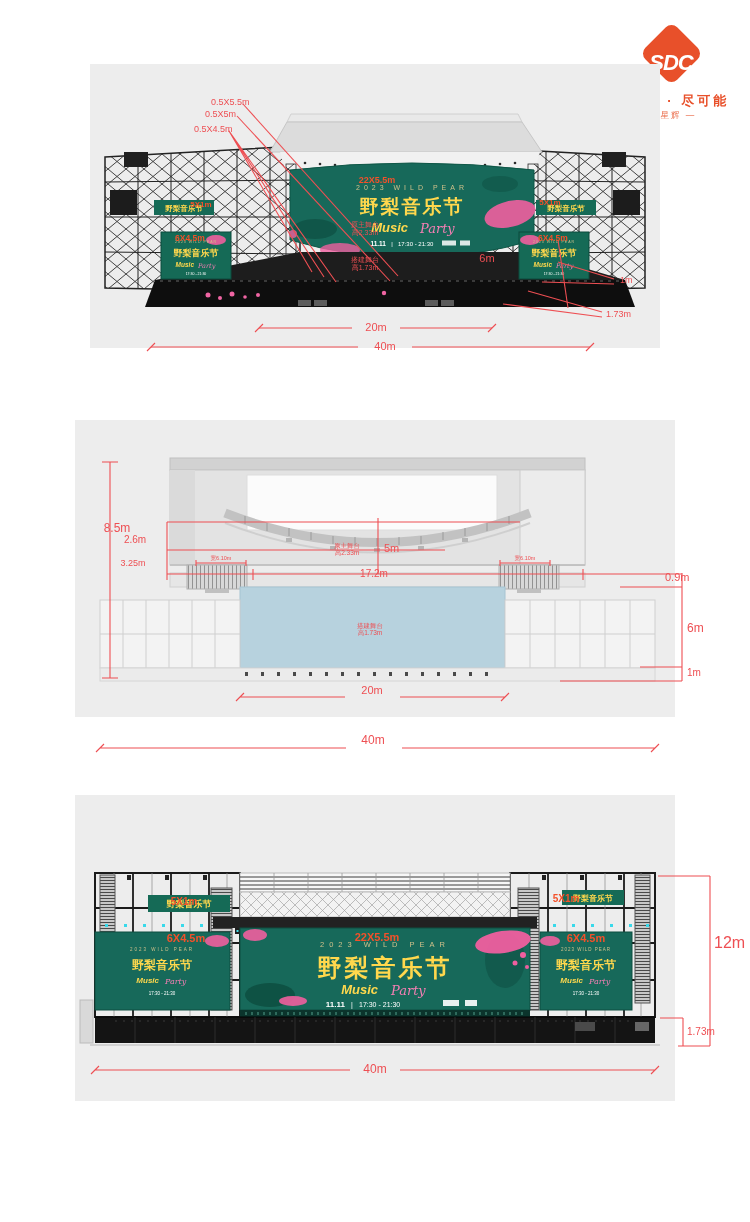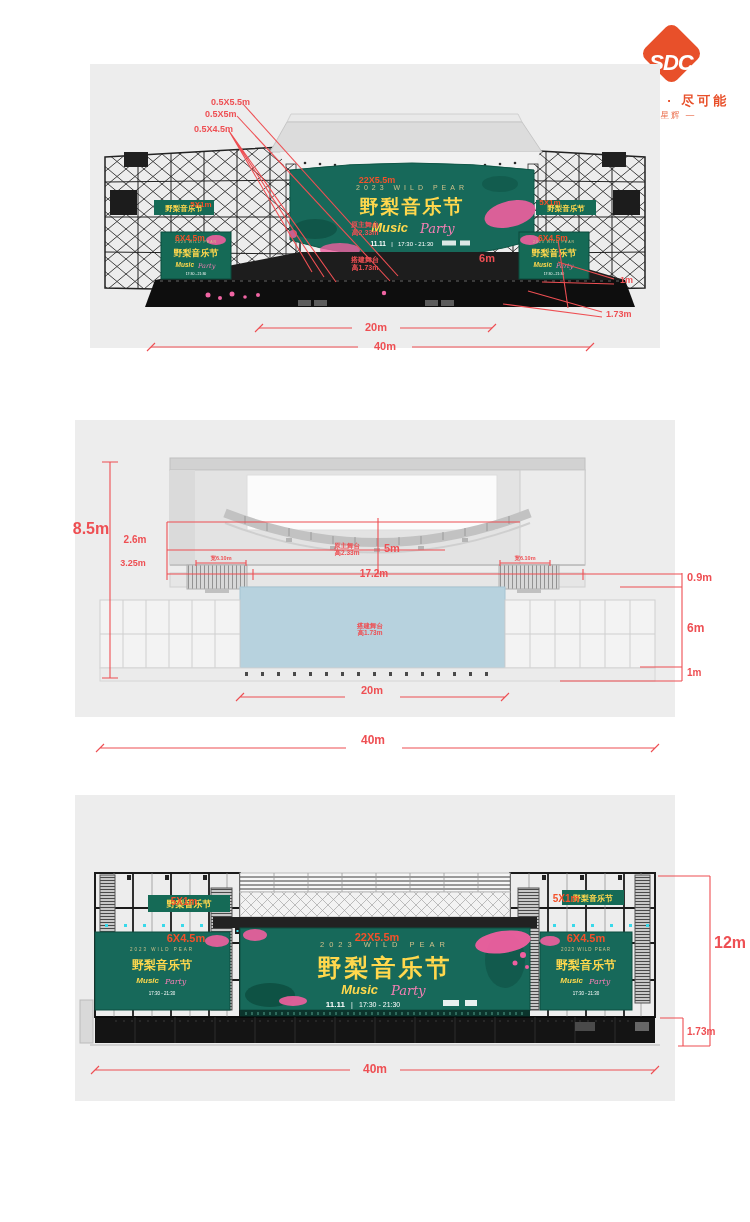--- a/index.html
+++ b/index.html
@@ -2,21 +2,21 @@
 <html><head>
 <meta charset="utf-8">
 <style>
   html,body{margin:0;padding:0;background:#fff;}
   #page{position:relative;width:750px;height:1222px;background:#ffffff;overflow:hidden;
         font-family:"Liberation Sans",sans-serif;}
   .panel{position:absolute;background:#ededed;}
   .panel svg{position:absolute;left:0;top:0;}
   #dims{position:absolute;left:0;top:0;pointer-events:none;}
   .lbl{position:absolute;color:#ee4f53;white-space:nowrap;transform:translate(-50%,-50%);
-       font-size:9px;line-height:1.1;text-align:center;font-weight:bold;}
+       font-size:9px;line-height:1.1;text-align:center;}
   .la{transform:translate(0,-50%);text-align:left;}
   .orange{color:#f3512a;font-weight:bold;}
   .two{line-height:1.15;}
   
   .diamond{position:absolute;left:649px;top:31px;width:45px;height:45px;background:#e8502a;
            border-radius:8px;transform:rotate(45deg);}
   .logo-text{position:absolute;left:611px;top:38px;width:120px;text-align:center;color:#fff;
              font-weight:bold;font-style:italic;font-size:22px;letter-spacing:-1px;margin-top:12px;}
   .tagline{position:absolute;left:591px;top:92px;width:160px;text-align:center;color:#e8502a;
            font-weight:bold;font-size:13px;letter-spacing:3px;}
@@ -499,30 +499,30 @@
     <div class="lbl two" style="left:365px;top:264px;font-size:7px;">
       <div>搭建舞台</div>
       <div>高1.73m</div>
     </div>
     <div class="lbl" style="left:487px;top:258px;font-size:11px;">6m</div>
     <div class="lbl" style="left:376px;top:327px;font-size:11px;">20m</div>
     <div class="lbl" style="left:385px;top:346px;font-size:11px;">40m</div>
     <div class="lbl la" style="left:620px;top:281px;">1m</div>
     <div class="lbl la" style="left:606px;top:315px;">1.73m</div>
 
-    <div class="lbl" style="left:91px;top:529px;font-size:16px;">8.5m</div>
+    <div class="lbl" style="left:117px;top:529px;font-size:12px;">8.5m</div>
     <div class="lbl" style="left:135px;top:539px;font-size:10px;">2.6m</div>
     <div class="lbl" style="left:133px;top:564px;font-size:9px;">3.25m</div>
     <div class="lbl two" style="left:347px;top:549px;font-size:6.5px;">
       <div>原主舞台</div>
       <div>高2.33m</div>
     </div>
     <div class="lbl la" style="left:384px;top:548px;font-size:11px;text-align:center;">5m</div>
     <div class="lbl" style="left:358px;top:573px;font-size:10px;margin-left:16px;">17.2m</div>
-    <div class="lbl la" style="left:687px;top:577px;font-size:11px;">0.9m</div>
+    <div class="lbl la" style="left:665px;top:577px;font-size:11px;">0.9m</div>
     <div class="lbl la" style="left:687px;top:629px;font-size:12px;">6m</div>
     <div class="lbl la" style="left:687px;top:672px;font-size:10px;">1m</div>
     <div class="lbl two" style="left:370px;top:629px;font-size:6.5px;">
       <div>搭建舞台</div>
       <div>高1.73m</div>
     </div>
     <div class="lbl" style="left:221px;top:558px;font-size:5.5px;">宽6.10m</div>
     <div class="lbl" style="left:525px;top:558px;font-size:5.5px;">宽6.10m</div>
     <div class="lbl" style="left:372px;top:690px;font-size:11px;">20m</div>
     <div class="lbl" style="left:373px;top:741px;font-size:12px;">40m</div>

